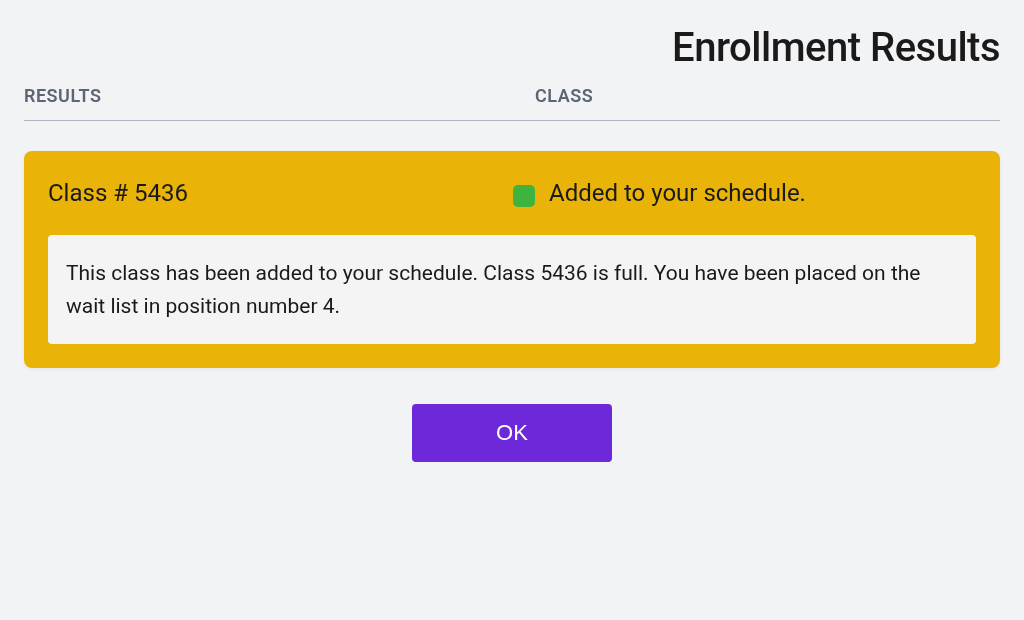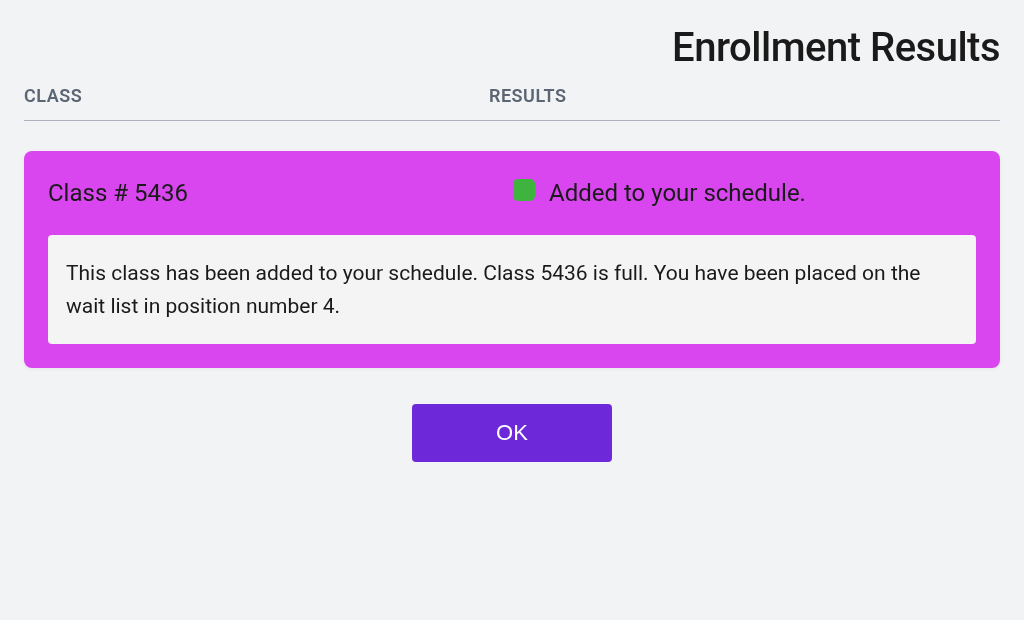--- a/index.html
+++ b/index.html
@@ -40,40 +40,40 @@
       color: #5b6574;
       letter-spacing: 0.5px;
     }
     .th-class {
       flex: 0 0 465px;
     }
     .th-results {
       flex: 1;
     }
     .result-card {
-      background: #d946ef;
+      background: #eab308;
       border-radius: 8px;
       box-shadow: 0 1px 4px rgba(0,0,0,0.06);
       margin-top: 30px;
       padding: 28px 24px 24px 24px;
     }
     .result-row {
       display: flex;
       align-items: center;
       margin-bottom: 28px;
     }
     .class-cell {
       flex: 0 0 465px;
       font-size: 24px;
       color: #1a1a1a;
     }
     .result-cell {
       flex: 1;
       display: flex;
-      align-items: flex-start;
+      align-items: flex-end;
       gap: 14px;
       font-size: 24px;
       color: #1a1a1a;
     }
     .status-icon {
       width: 22px;
       height: 22px;
       background: #3eb43e;
       border-radius: 5px;
       flex-shrink: 0;
@@ -103,22 +103,22 @@
       cursor: pointer;
     }
   </style>
 </head>
 <body>
 
 <div class="container">
   <h1 class="page-title">Enrollment Results</h1>
 
   <div class="table-header">
+    <div class="th th-results">RESULTS</div>
     <div class="th th-class">CLASS</div>
-    <div class="th th-results">RESULTS</div>
   </div>
 
   <div class="result-card">
     <div class="result-row">
       <div class="class-cell">Class # 5436</div>
       <div class="result-cell">
         <span class="status-icon"></span>
         <span>Added to your schedule.</span>
       </div>
     </div>

